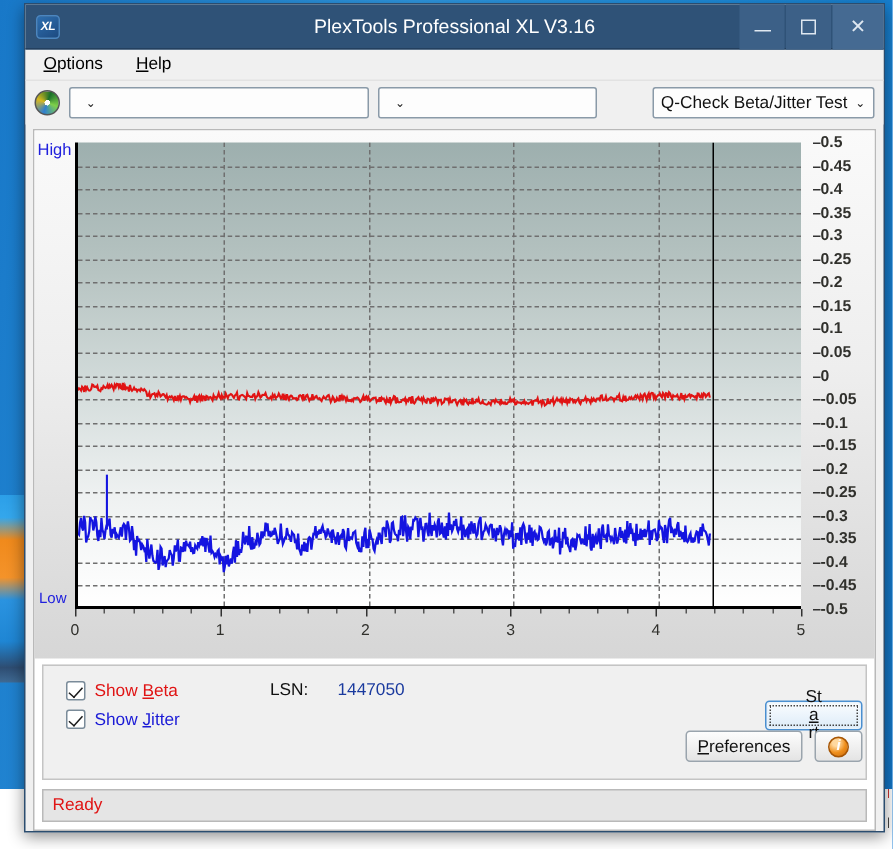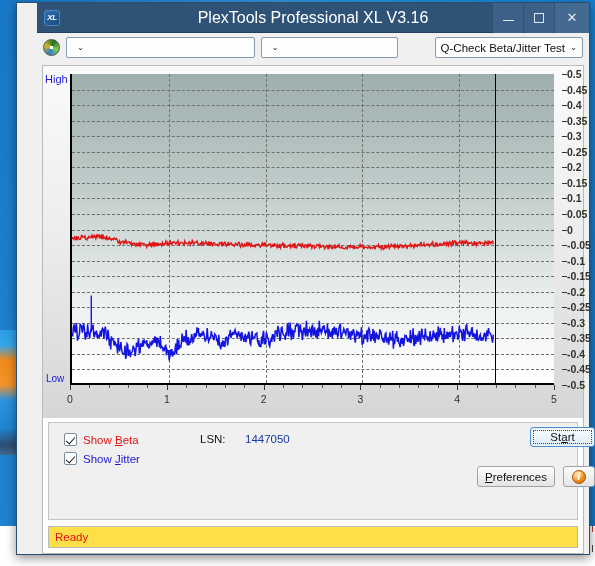--- a/index.html
+++ b/index.html
@@ -47,21 +47,21 @@
   }
 
   
   #app-window {
     position: absolute;
     left: 16px; top: 2px;
     width: 574px; height: 553px;
     background: #f0f0f0;
     border: 1px solid #2b4d6f;
     box-shadow: 0 3px 10px rgba(0,0,0,.45);
-    display: flex; flex-direction: column; padding-left: 20px;
+    display: flex; flex-direction: column;
   }
 
   
   #title-bar {
     height: 30px; min-height: 30px;
     background: #2f5277;
     display: flex; align-items: center;
     position: relative;
     border-bottom: 1px solid #24405f;
   }
@@ -69,21 +69,21 @@
     width: 16px; height: 16px; margin-left: 7px;
     border-radius: 3px;
     background: linear-gradient(145deg,#2e6fb0,#1d4a80);
     color: #fff; font-size: 8px; font-weight: bold; font-style: italic;
     display: flex; align-items: center; justify-content: center;
     letter-spacing: -.3px;
     border: 1px solid #4b86c0;
   }
   #window-title {
     position: absolute; left: 0; right: 0; text-align: center;
-    color: #ffffff; font-size: 16px; pointer-events: none;
+    color: #ffffff; font-size: 13px; pointer-events: none;
   }
   #win-controls { margin-left: auto; display: flex; height: 30px; z-index:2; }
   .win-btn {
     width: 30px; height: 30px;
     display: flex; align-items: center; justify-content: center;
     color: #dfe8f1; font-size: 13px;
     background: #3c6087;
     margin-left: 1px;
   }
   .win-btn#btn-close { background: #456a92; width: 34px; }
@@ -250,24 +250,25 @@
 
   .btn {
     position: absolute;
     background: linear-gradient(180deg,#fdfdfd,#e4e4e4);
     border: 1px solid #9aa4ad;
     border-radius: 3px;
     font-size: 11.5px; color: #111;
     display: flex; align-items: center; justify-content: center;
   }
   #btn-start {
-    left: 481px; top: 4px; width: 65px; height: 20px;
+    left: 481px; top: 23px; width: 65px; height: 20px;
     border: 1px solid #4a8fd0;
     box-shadow: inset 0 0 0 1px #eaf3fb;
     background: linear-gradient(180deg,#fbfdff,#dcebf8);
+    flex-direction: column;
   }
   #btn-start .focusring {
     position: absolute; inset: 2px;
     border: 1px dotted #444;
   }
   #btn-prefs { left: 428px; top: 43px; width: 78px; height: 21px; }
   #btn-info {
     left: 514px; top: 43px; width: 32px; height: 21px;
   }
   .info-circle {
@@ -275,21 +276,21 @@
     background: radial-gradient(circle at 35% 28%, #ffd9a0 0 18%, #ef8f1c 55%, #c4650a 100%);
     color: #fff; font-size: 10px; font-weight: bold; font-style: italic;
     display: flex; align-items: center; justify-content: center;
     border: 1px solid #a75605;
   }
 
   
   #status-bar {
     margin: 0 5px 5px 5px;
     height: 22px; min-height: 22px;
-    background: #fde047;
+    background: #e5e5e5;
     border: 1px solid #b9b9b9;
     display: flex; align-items: center;
     padding-left: 6px;
     font-size: 11.5px; color: #e01414;
   }
 </style>
 </head>
 <body>
 
 <div id="desktop-bg"></div>
@@ -315,20 +316,24 @@
       </div>
       <div class="win-btn" id="btn-maximize">
         <div class="glyph-max"></div>
       </div>
       <div class="win-btn" id="btn-close">
         <span>✕</span>
       </div>
     </div>
   </div>
 
+  <div id="menu-bar">
+    <div class="menu-item"><u>O</u><span>ptions</span></div>
+    <div class="menu-item"><u>H</u><span>elp</span></div>
+  </div>
 
   <div id="selector-bar">
     <div id="disc-icon"></div>
     <div class="combo" id="combo-drive">
       <span class="arrow">⌄</span>
     </div>
     <div class="combo" id="combo-func">
       <span class="arrow">⌄</span>
     </div>
     <div class="combo" id="combo-test">

